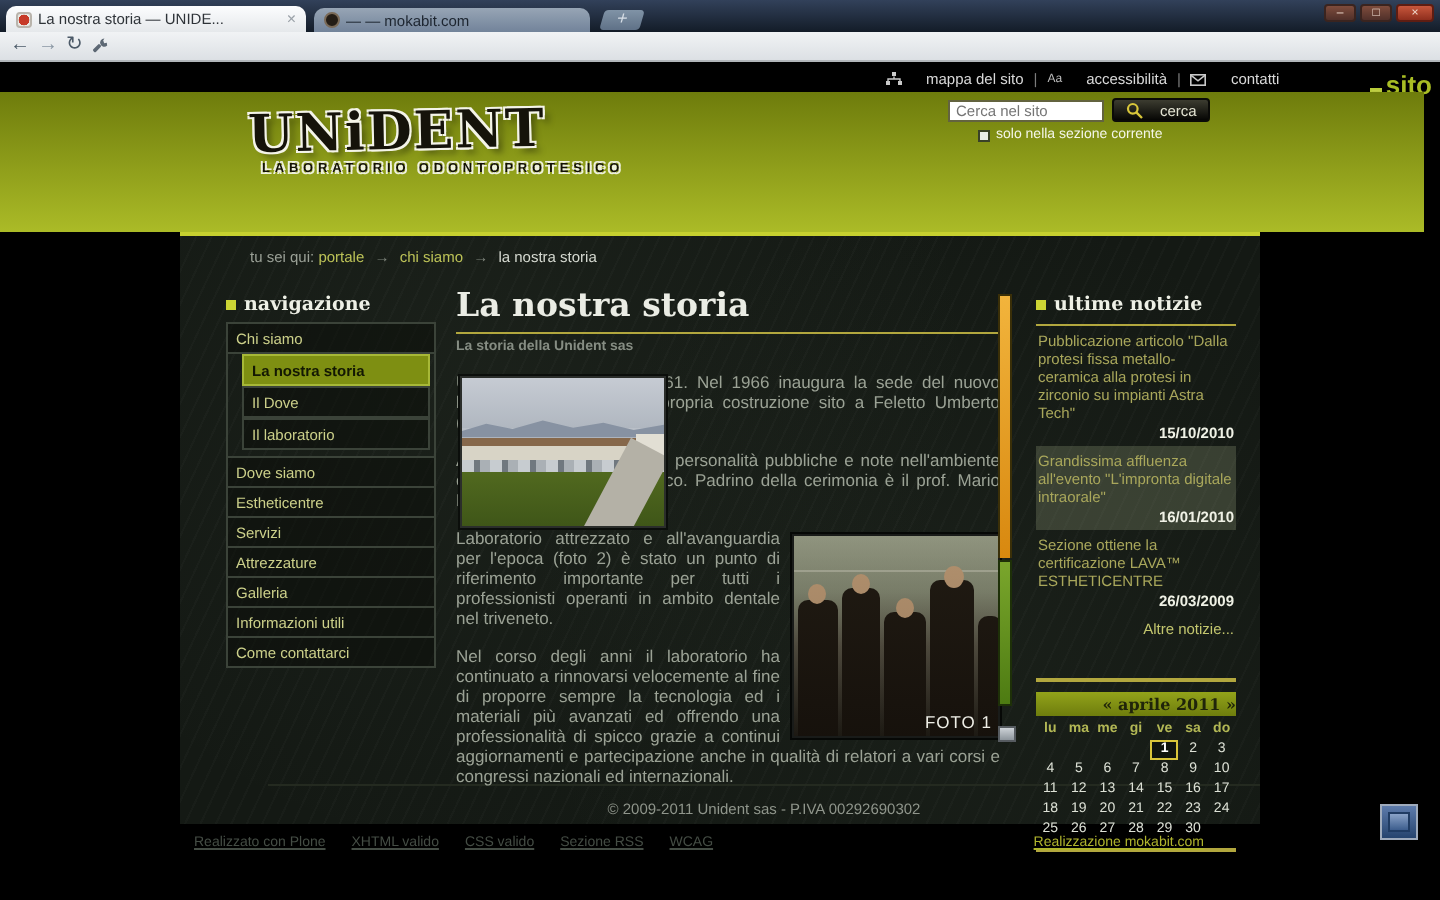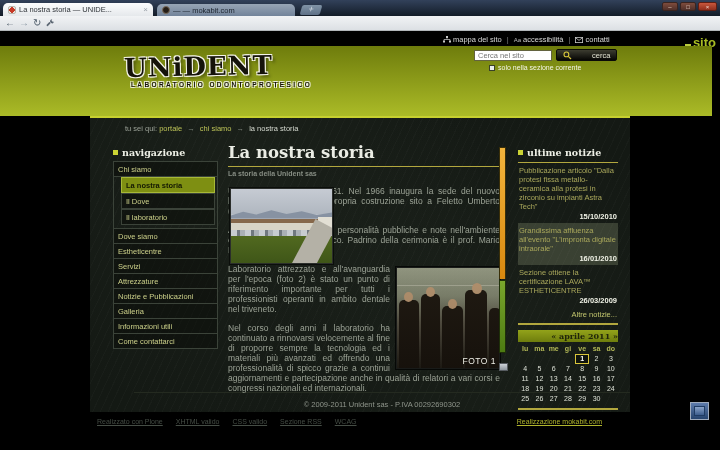--- a/index.html
+++ b/index.html
@@ -41,39 +41,39 @@
   .url-path { color:#8d939b; }
   .star { margin-left:auto; color:#929ca6; font-size:9px; line-height:1; }
   .wrench { width:10px; height:10px; flex:none; }
 
   
   .page { position:absolute; top:31px; left:0; width:720px; height:419px; background:#000; }
 
   .utilbar { position:absolute; top:2px; left:0; right:0; height:13px; }
   .util-left { position:absolute; left:443px; top:2px; display:flex; align-items:center; gap:5px;
     font-size:7.5px; color:#d5d5d5; }
-  .util-link { color:#d9d9d9; display:flex; align-items:center; gap:2px; }
+  .util-link { color:#d9d9d9; display:flex; align-items:center; gap:12px; }
   .util-sep { color:#7c7c7c; }
   .util-sito { position:absolute; right:4px; top:2px; display:flex; align-items:flex-end; gap:2px;
     font-size:13px; font-weight:bold; color:#a8bd24; }
   .sito-icon { width:6px; height:6px; border:1px solid #b9cc3a; background:linear-gradient(#c4d247,#7d911b); }
 
   .siteheader { position:absolute; top:15px; left:0; width:712px; height:70px;
     background:linear-gradient(#6e7c0c,#abbb27); }
   .logo { position:absolute; left:124px; top:7px; }
   .logo-title { font-family:"DejaVu Serif", serif; font-weight:bold; font-size:26px; line-height:26px;
     color:#15130a; letter-spacing:1px; transform:rotate(-1.2deg);
     text-shadow:1px 1px 0 #f4f4e8,-1px -1px 0 #f4f4e8,1px -1px 0 #f4f4e8,-1px 1px 0 #f4f4e8,3px 3px 3px rgba(0,0,0,.35); }
   .logo-sub { font-size:6.5px; font-weight:bold; letter-spacing:2.4px; color:#141206; margin:2px 0 0 7px;
     text-shadow:1px 1px 0 #eef0de,-1px -1px 0 #eef0de,1px -1px 0 #eef0de,-1px 1px 0 #eef0de; }
   .search { position:absolute; left:474px; top:3px; display:flex; align-items:center; gap:4px; }
   .search-input { width:78px; height:11px; font-size:7.5px; border:1px solid #63633f; padding:0 3px;
     font-family:"Liberation Sans",sans-serif; color:#555; }
   .search-btn { height:12px; background:linear-gradient(#3c3c30,#060604); border:1px solid #0a0a08;
-    border-radius:2px; color:#e3e3d2; font-size:7.5px; display:flex; align-items:center; gap:20px; padding:0 6px;justify-content:center; }
+    border-radius:2px; color:#e3e3d2; font-size:7.5px; display:flex; align-items:center; gap:8px; padding:0 6px;justify-content:center; }
   .scope { position:absolute; left:489px; top:18px; display:flex; align-items:center; gap:3px;
     font-size:7px; color:#f4f6e9; }
   .scope-box { width:6px; height:6px; background:#e9edea; border:1px solid #394128; }
 
   .yellowline { position:absolute; top:85px; left:90px; width:540px; height:2px; background:#c6d02f; }
 
   .content { position:absolute; top:87px; left:90px; width:540px; height:294px;
     background-color:#141914;
     background-image:
       radial-gradient(circle at 28% 22%, rgba(150,170,140,.05), transparent 55%),
@@ -135,21 +135,21 @@
   .deco-green { width:7px; height:73px; background:linear-gradient(#7aa62c,#4d7b12); margin-top:1px; border:1px solid #1e3008; }
   .deco-thumb { width:9px; height:8px; margin-top:10px; background:linear-gradient(#cdd2d7,#8d959c);
     border:1px solid #565b60; }
 
   
   .right-col { position:absolute; left:428px; top:10px; width:100px; }
   .right-col .col-head { border-bottom:1px solid #b2a73e; }
   .news-item { padding:3px 1px 2px; font-size:7.5px; line-height:9px; color:#a9a75b; }
   .news-item.hl { background:rgba(150,160,125,.28); }
   .news-date { display:block; text-align:right; color:#eff1e5; font-weight:bold; margin-top:1px; }
-  .news-more { text-align:right; color:#c3c66e; font-size:7.5px; margin:3px 1px 4px; }
+  .news-more { text-align:right; color:#c3c66e; font-size:7.5px; margin:3px 1px 20px; }
   .cal { margin-top:5px; }
   .cal-head { height:12px; background:linear-gradient(#93a31a,#6e7d0d); text-align:right;
     font-family:"DejaVu Serif",serif; font-size:8px; font-weight:bold; color:#20250a; line-height:12px; }
   .cal-grid { margin-top:2px; }
   .cal-row { display:flex; }
   .cal-cell { flex:1; text-align:center; font-size:7px; line-height:10px; color:#dde1d6; }
   .cal-row.wd .cal-cell { color:#b2b755; font-weight:bold; }
   .cal-cell.today { outline:1px solid #d9c53a; outline-offset:-1px; color:#fff; font-weight:bold; background:#10140e; }
   .cal-rule { height:2px; background:#b2a73e; margin-top:4px; }
 
@@ -273,21 +273,20 @@
         <div class="nav-group">
           <div class="nav-item">Chi siamo</div>
           <div class="nav-item nav-sub nav-sel">La nostra storia</div>
           <div class="nav-item nav-sub">Il Dove</div>
           <div class="nav-item nav-sub">Il laboratorio</div>
         </div>
         <div class="nav-item">Dove siamo</div>
         <div class="nav-item">Estheticentre</div>
         <div class="nav-item">Servizi</div>
         <div class="nav-item">Attrezzature</div>
-        <div class="nav-item">Notizie e Pubblicazioni</div>
         <div class="nav-item">Galleria</div>
         <div class="nav-item">Informazioni utili</div>
         <div class="nav-item">Come contattarci</div>
       </div>
 
       <div class="main-col">
         <h1 class="page-title">La nostra storia</h1>
         <div class="doc-sub">La storia della Unident sas</div>
 
         <div class="bodytext">

